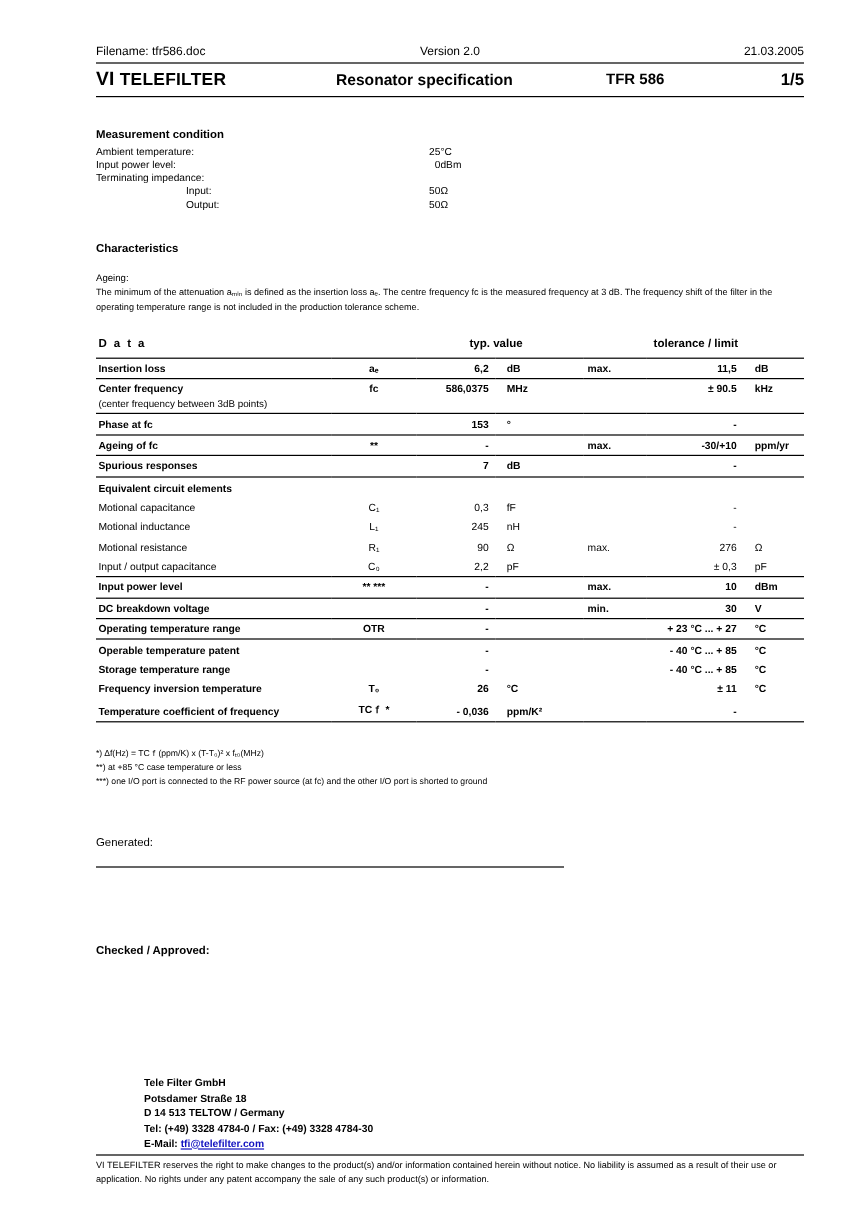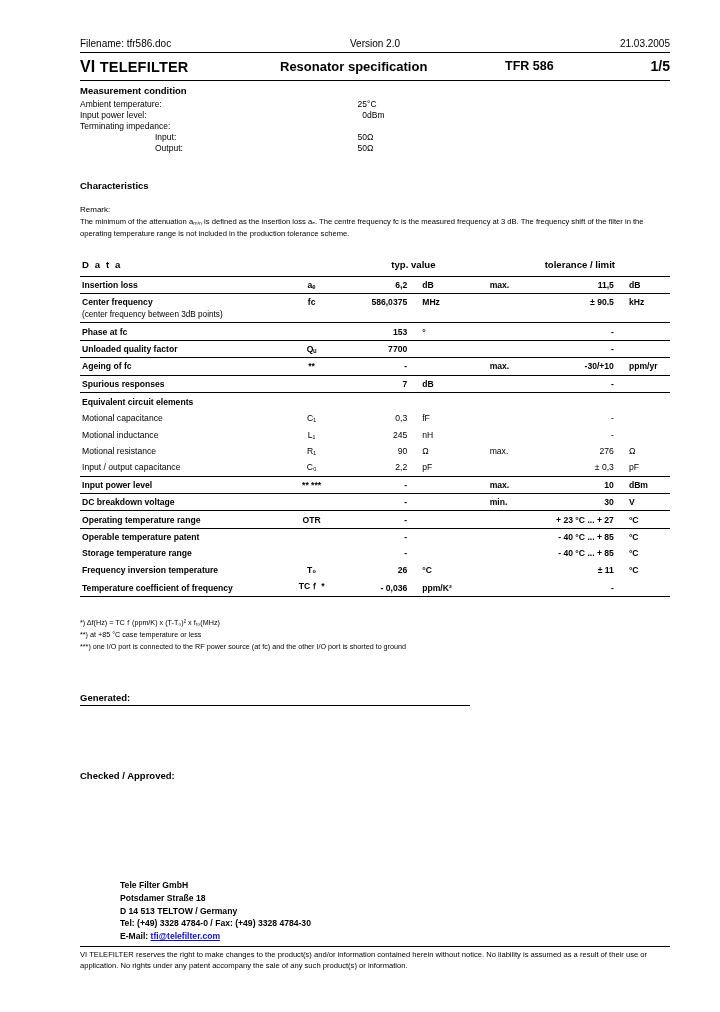--- a/index.html
+++ b/index.html
@@ -65,21 +65,21 @@
   .page-no {
     position: absolute; right: 0; top: 5px;
     font-size: 14px;
   }
 
   
   .section-title {
     font-size: 9.5px;
     font-weight: bold;
   }
-  #measurement-condition { margin-top: 4px; }
+  #measurement-condition { margin-top: 26px; }
   .mc-table {
     border-collapse: collapse;
     font-size: 8.5px;
     margin-top: 2px;
   }
   .mc-table td { padding: 0.6px 0; vertical-align: top; }
   .mc-label { width: 170px; }
   .mc-label.indent { padding-left: 75px; }
   .mc-val { width: 42px; text-align: right; }
   .mc-unit { padding-left: 14px; }
@@ -135,23 +135,23 @@
     margin-top: 20px;
     font-size: 7.2px;
     line-height: 1.62;
   }
 
   
   .sig-generated {
     margin-top: 40px;
     width: 390px;
     font-size: 9.5px;
-    font-weight: bold;
+    font-weight: normal;
     border-bottom: 1.4px solid #000;
-    padding-bottom: 2px;
+    padding-bottom: 14px;
   }
   .sig-checked {
     margin-top: 64px;
     font-size: 9.5px;
     font-weight: bold;
   }
 
   
   .address {
     margin-top: 98px;
@@ -225,21 +225,21 @@
             <td class="mc-label indent">Output:</td>
             <td class="mc-val">50</td>
             <td class="mc-unit">Ω</td>
           </tr>
         </tbody>
       </table>
     </div>
 
     <div id="characteristics">
       <div class="section-title">Characteristics</div>
-      <div class="remark-head">Remark:</div>
+      <div class="remark-head">Ageing:</div>
       <div class="remark-body">The minimum of the attenuation aₘᵢₙ is defined as the insertion loss aₑ. The centre frequency fᴄ is the measured frequency at 3 dB. The frequency shift of the filter in the operating temperature range is not included in the production tolerance scheme.</div>
     </div>
 
     <table class="data-table">
       <thead>
         <tr class="hdr-row">
           <td class="c-name hdr-data">D a t a</td>
           <td class="c-sym"></td>
           <td class="c-typ hdr-typ" colspan="2">typ. value</td>
           <td class="c-cmp hdr-tol" colspan="3">tolerance / limit</td>
@@ -276,29 +276,20 @@
           <tr class="bold">
             <td class="c-name">Phase at fᴄ</td>
             <td class="c-sym"></td>
             <td class="c-typ">153</td>
             <td class="c-unit">°</td>
             <td class="c-cmp"></td>
             <td class="c-tol">-</td>
             <td class="c-tunit"></td>
           </tr>
           <tr class="bold">
-            <td class="c-name">Unloaded quality factor</td>
-            <td class="c-sym">Qᵤ</td>
-            <td class="c-typ">7700</td>
-            <td class="c-unit"></td>
-            <td class="c-cmp"></td>
-            <td class="c-tol">-</td>
-            <td class="c-tunit"></td>
-          </tr>
-          <tr class="bold">
             <td class="c-name">Ageing of fᴄ</td>
             <td class="c-sym">**</td>
             <td class="c-typ">-</td>
             <td class="c-unit"></td>
             <td class="c-cmp">max.</td>
             <td class="c-tol">-30/+10</td>
             <td class="c-tunit">ppm/yr</td>
           </tr>
           <tr class="bold">
             <td class="c-name">Spurious responses</td>

